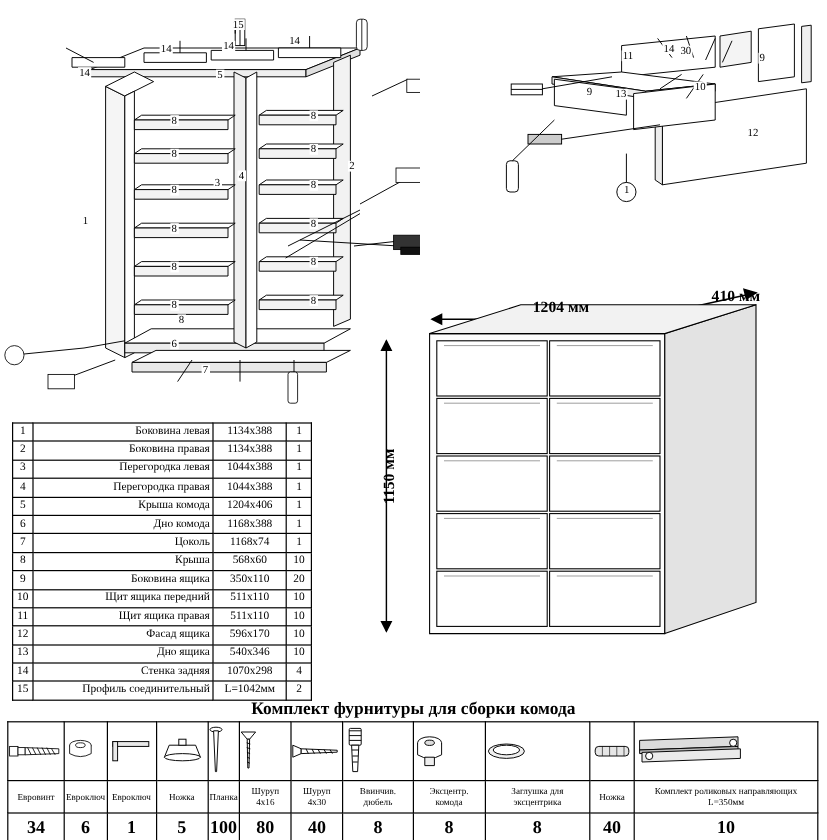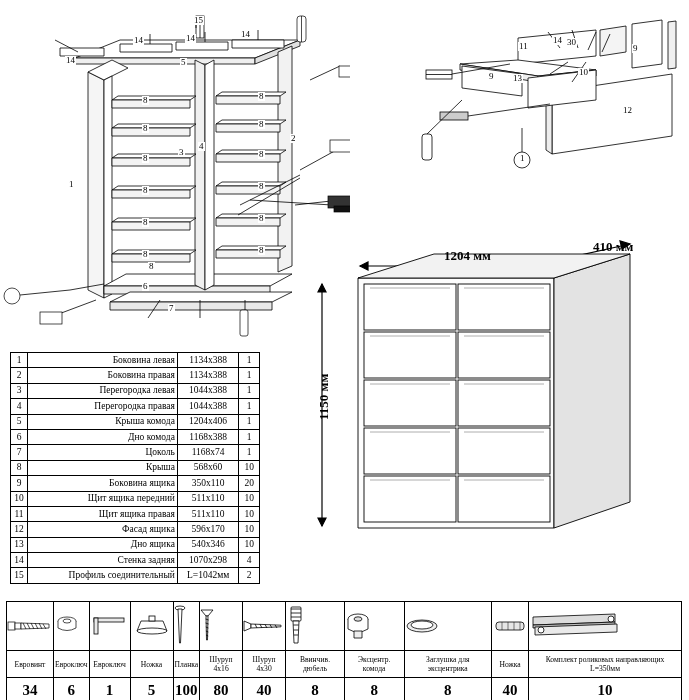--- a/index.html
+++ b/index.html
@@ -388,20 +388,21 @@
         </tr>
       <tr>
           <td class="c-idx">15</td>
           <td class="c-name">Профиль соединительный</td>
           <td class="c-size">L=1042мм</td>
           <td class="c-qty">2</td>
         </tr>
     </tbody>
   </table>
 
+  <div id="kit-title">Комплект фурнитуры для сборки комода</div>
 
   <table id="kit-table">
     <tbody>
       <tr class="icons">
         <td>
           <svg width="46" height="16" viewBox="0 0 46 16">
             <g stroke="#000" stroke-width="0.7" fill="#fff">
               <rect x="1" y="4" width="7" height="8"></rect>
               <rect x="8" y="5" width="6" height="6"></rect>
               <path d="M14 5 L42 6 L42 10 L14 11 Z"></path>

